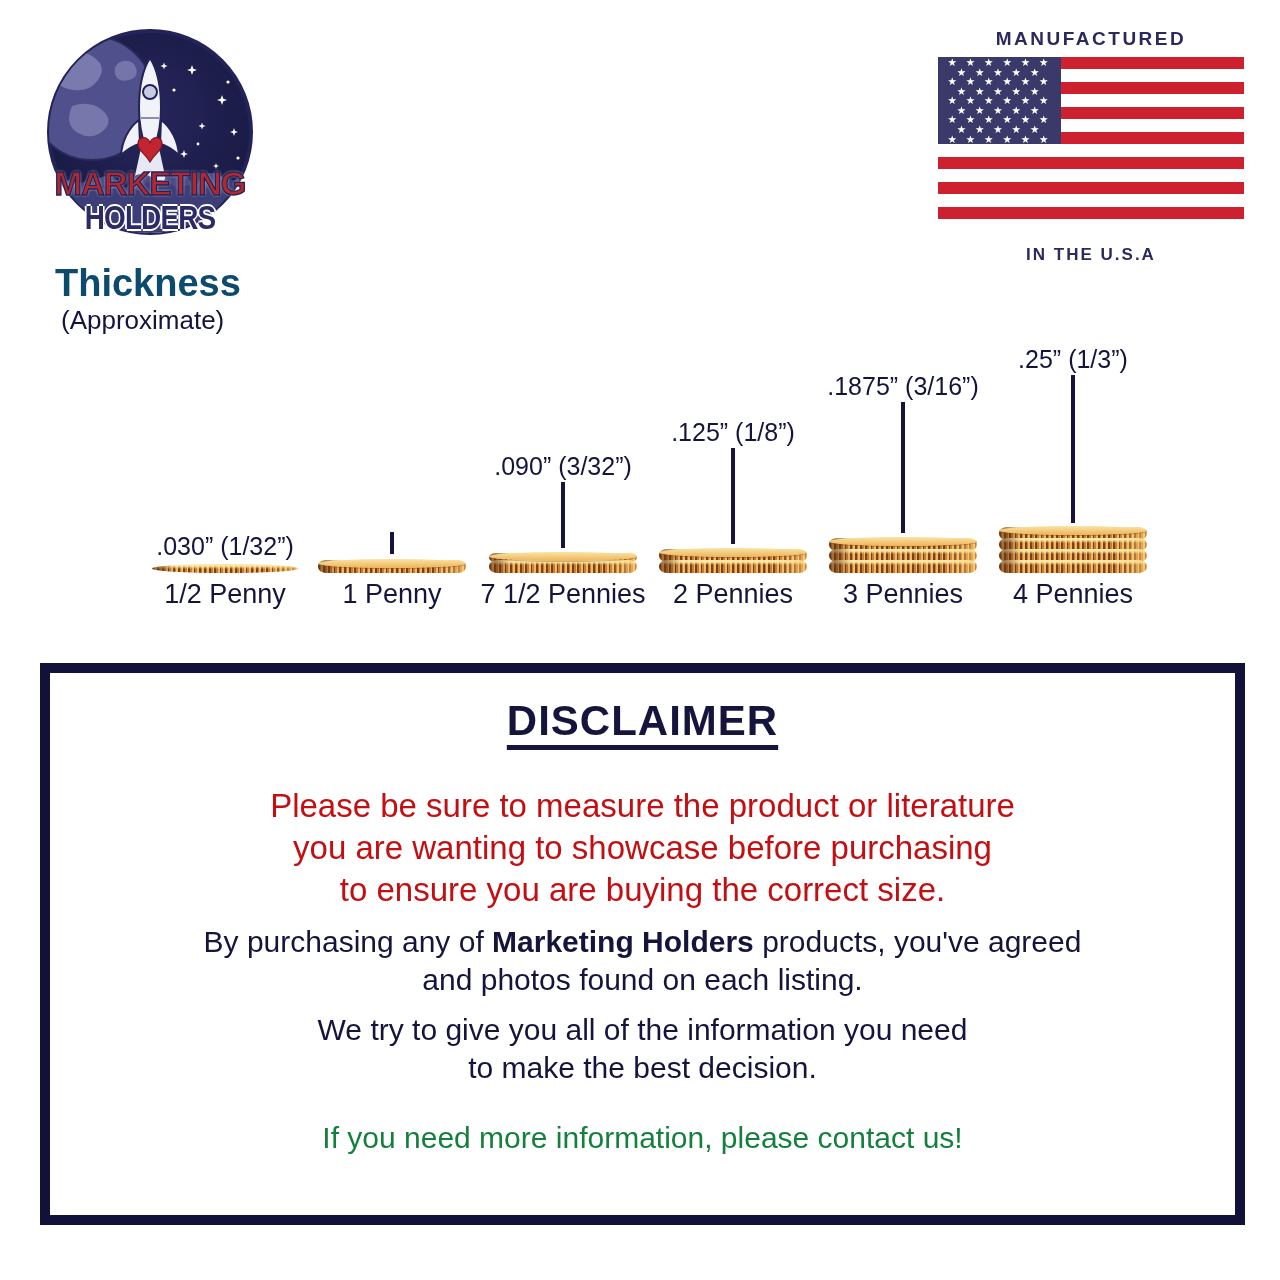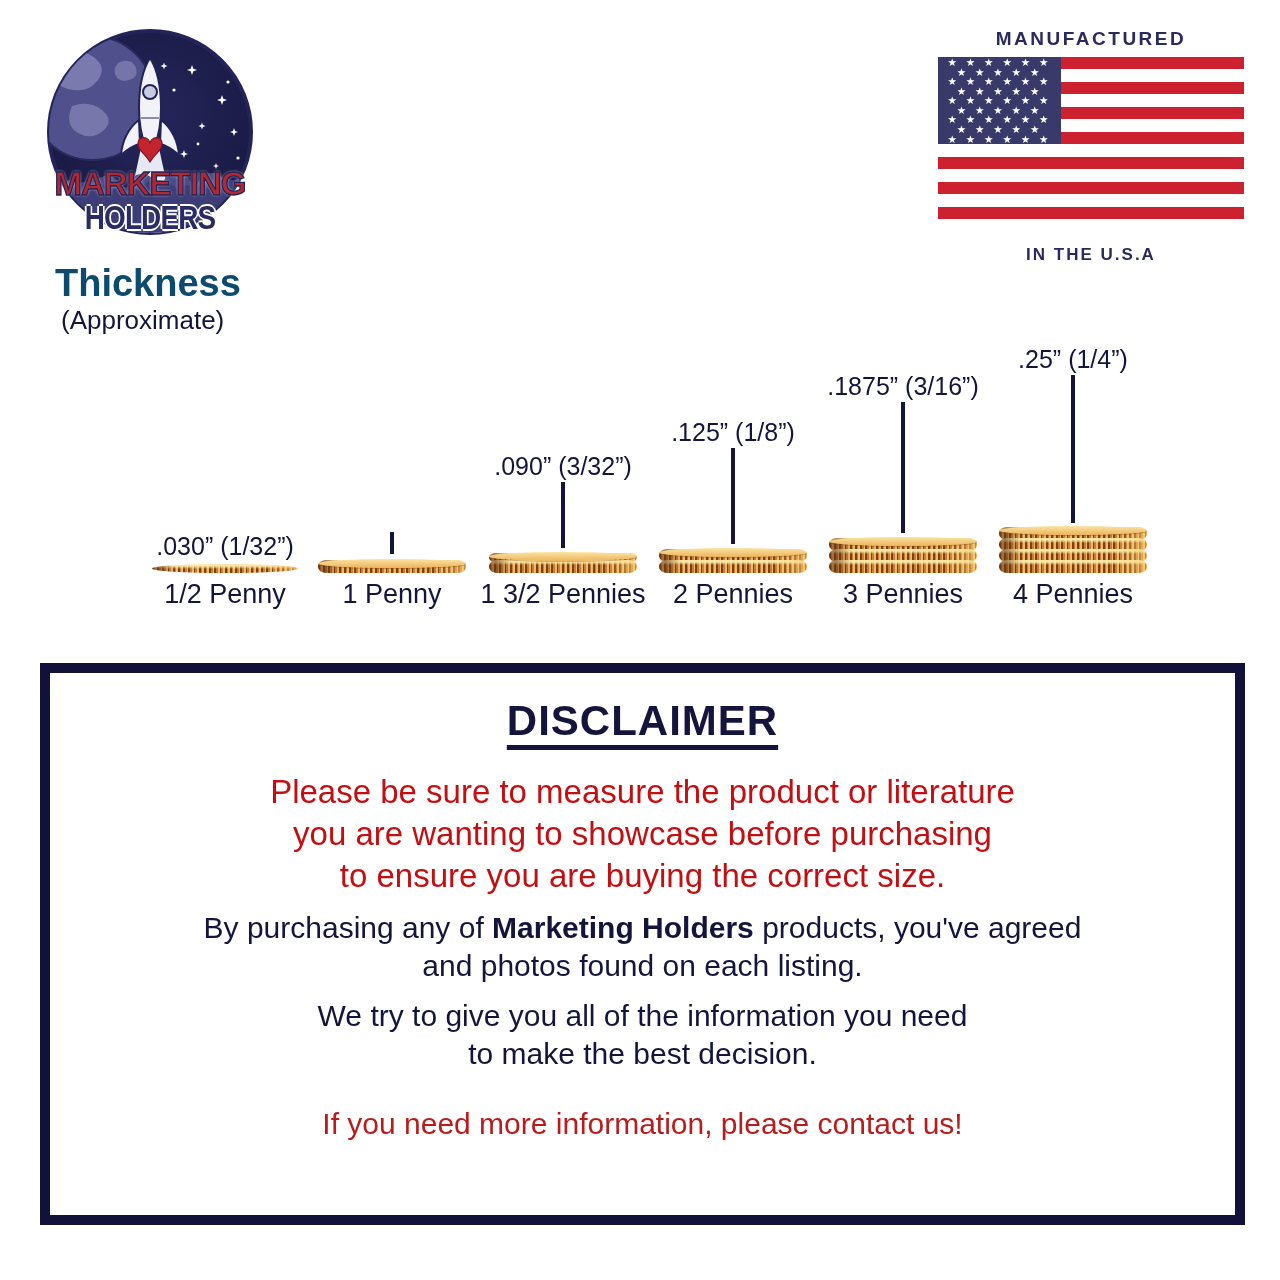--- a/index.html
+++ b/index.html
@@ -54,23 +54,23 @@
   .faced::before { content:""; display:block; width:148px; height:9px; border-radius:50%;
     margin-bottom:-6px; position:relative; z-index:2;
     background:linear-gradient(180deg,#FBE3A2,#EDB45C);
     box-shadow:0 1px 0 rgba(120,70,20,.35); }
 
   
   .disclaimer { position:absolute; left:40px; top:663px; width:1205px; height:562px;
     border:10px solid #11113A; background:#fff; text-align:center; }
   .d-title { margin-top:24px; font-size:42px; font-weight:700; letter-spacing:1px; color:#14143C;
     text-decoration:underline; text-decoration-thickness:5px; text-underline-offset:10px; }
-  .d-warning { margin-top:26px; font-size:33px; line-height:42px; color:#C30F12; }
+  .d-warning { margin-top:40px; font-size:33px; line-height:42px; color:#C30F12; }
   .d-para { margin-top:12px; font-size:30px; line-height:38px; color:#14143C; }
-  .d-contact { margin-top:34px; font-size:30px; color:#b91c1c; }
+  .d-contact { margin-top:34px; font-size:30px; color:#15803d; }
   .bold { font-weight:700; }
 </style>
 </head>
 <body>
 
 <div class="stage">
 
   <div class="logo">
     <svg width="216" height="216" viewBox="0 0 216 216">
       <defs>
@@ -177,21 +177,21 @@
     <div class="cat">1 Penny</div>
   </div>
 
   <div class="coin-group g3">
     <div class="meas">.090” (3/32”)</div>
     <div class="vline"></div>
     <div class="stack faced">
         <div class="coin thin"></div>
         <div class="coin"></div>
       </div>
-    <div class="cat">1 3/2 Pennies</div>
+    <div class="cat">7 1/2 Pennies</div>
   </div>
 
   <div class="coin-group g4">
     <div class="meas">.125” (1/8”)</div>
     <div class="vline"></div>
     <div class="stack faced">
         <div class="coin"></div>
         <div class="coin"></div>
       </div>
     <div class="cat">2 Pennies</div>
@@ -202,21 +202,21 @@
     <div class="vline"></div>
     <div class="stack faced">
         <div class="coin"></div>
         <div class="coin"></div>
         <div class="coin"></div>
       </div>
     <div class="cat">3 Pennies</div>
   </div>
 
   <div class="coin-group g6">
-    <div class="meas">.25” (1/4”)</div>
+    <div class="meas">.25” (1/3”)</div>
     <div class="vline"></div>
     <div class="stack faced">
         <div class="coin"></div>
         <div class="coin"></div>
         <div class="coin"></div>
         <div class="coin"></div>
       </div>
     <div class="cat">4 Pennies</div>
   </div>
 

